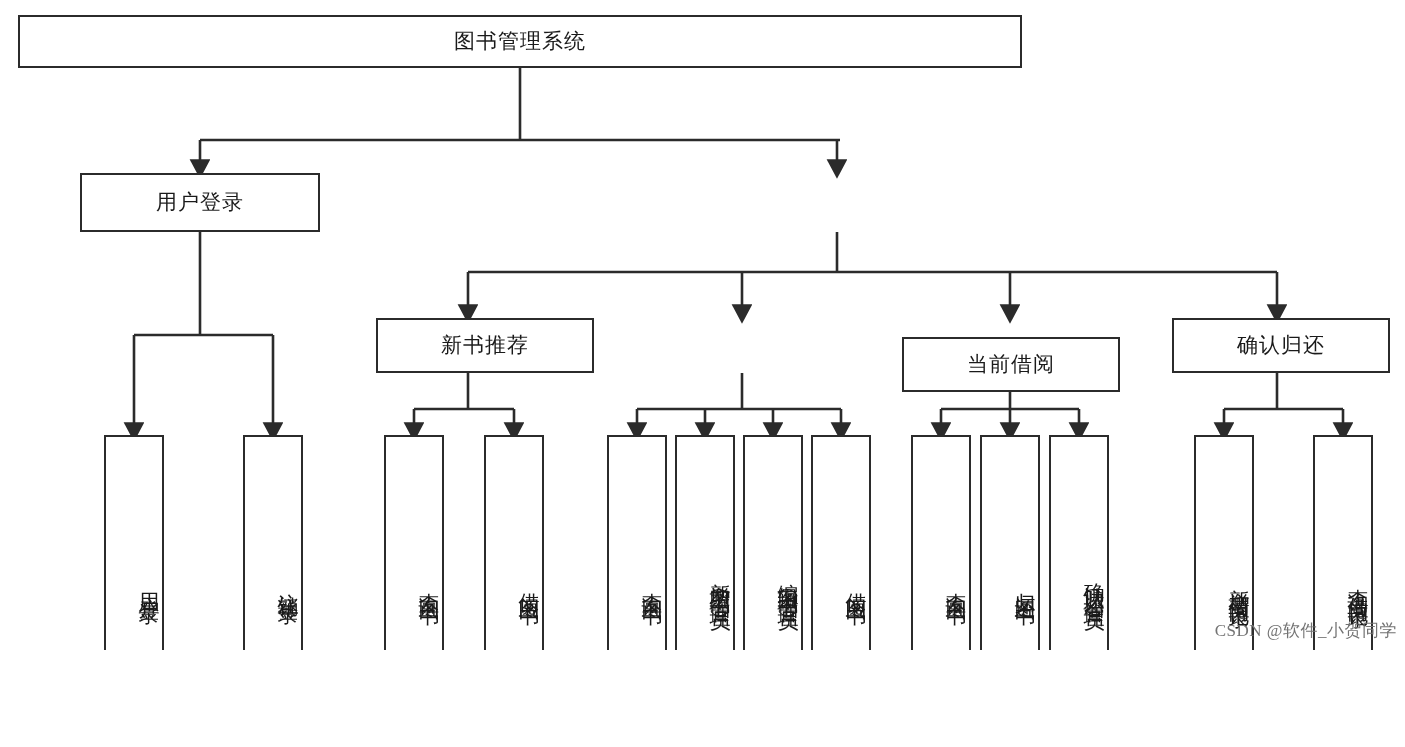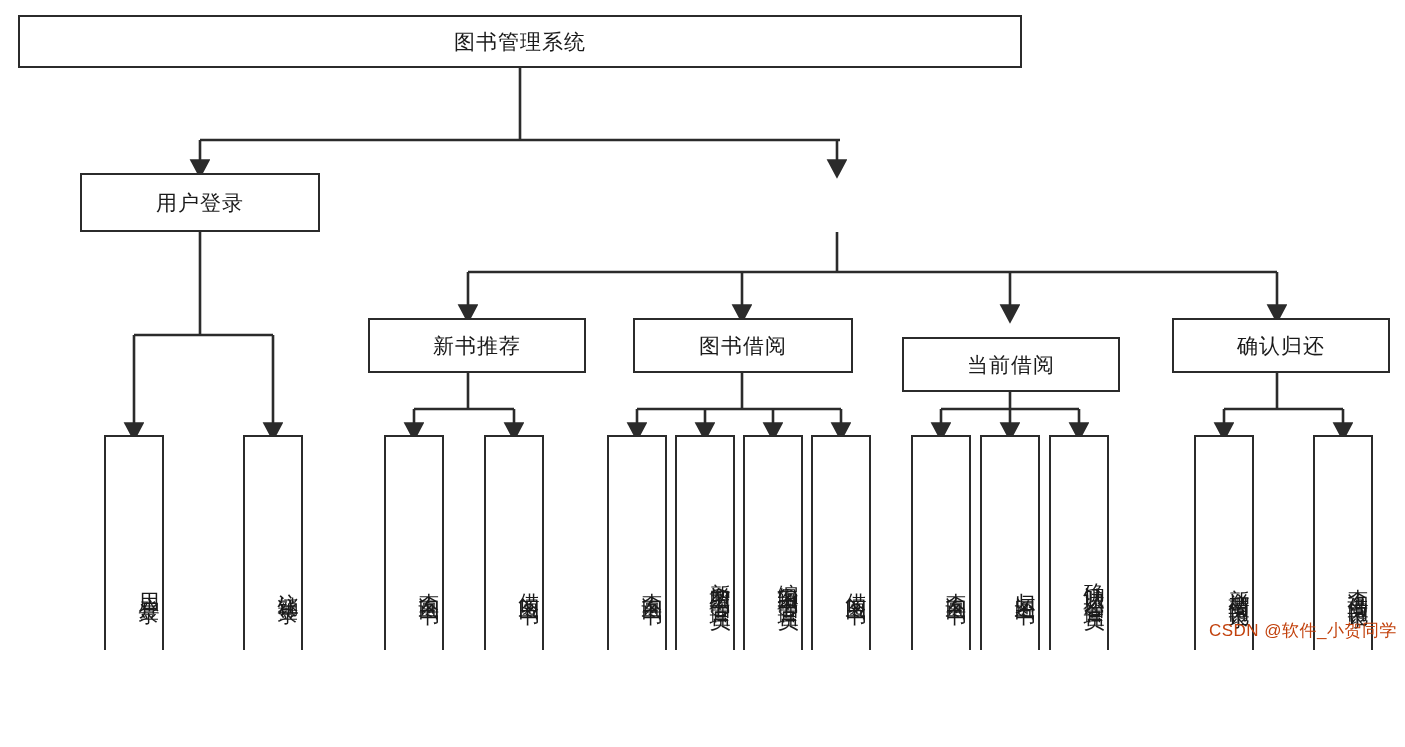--- a/index.html
+++ b/index.html
@@ -9,20 +9,21 @@
   }
   body {
     font-family: "Liberation Sans", "DejaVu Sans", sans-serif;
   }
   #canvas {
     position: relative;
     width: 1405px;
     height: 650px;
     background: #ffffff;
     overflow: hidden;
+    font-family: Liberation Serif, serif;
   }
   #wires {
     position: absolute;
     left: 0;
     top: 0;
     width: 1405px;
     height: 747px;
     pointer-events: none;
   }
   .node {
@@ -55,21 +56,21 @@
     writing-mode: vertical-rl;
     text-orientation: upright;
     display: block;
     text-align: center;
   }
   .watermark {
     position: absolute;
     right: 8px;
     bottom: 8px;
     font-size: 17px;
-    color: #c2410c;
+    color: #737373;
     letter-spacing: 0.5px;
     z-index: 5;
     white-space: nowrap;
   }
 </style>
 </head>
 <body>
 
 <div id="canvas">
 
@@ -124,25 +125,22 @@
   </svg>
 
   <div class="node horiz" style="left:18px; top:15px; width:1004px; height:53px;">
     <span>图书管理系统</span>
   </div>
 
   <div class="node horiz" style="left:80px; top:173px; width:240px; height:59px;">
     <span>用户登录</span>
   </div>
 
-  <div class="node horiz" style="left:368px; top:318px; width:218px; height:55px;justify-content:center;">
+  <div class="node horiz" style="left:376px; top:318px; width:218px; height:55px;justify-content:center;">
     <span>新书推荐</span>
-  </div>
-  <div class="node horiz" style="left:633px; top:318px; width:220px; height:55px;">
-    <span>图书借阅</span>
   </div>
   <div class="node horiz" style="left:902px; top:337px; width:218px; height:55px;">
     <span>当前借阅</span>
   </div>
   <div class="node horiz" style="left:1172px; top:318px; width:218px; height:55px;">
     <span>确认归还</span>
   </div>
 
   <div class="node vert" style="left:104px; top:435px; width:60px; height:298px;">
     <span>用户登录</span>

